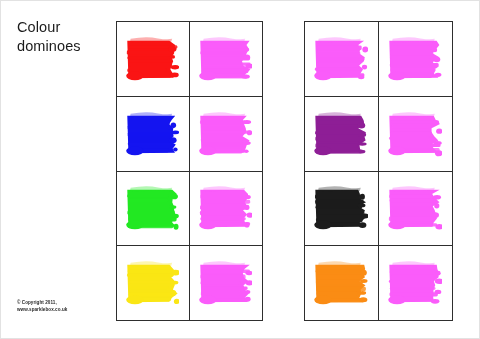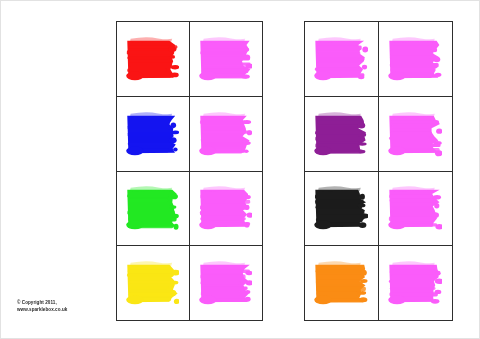--- a/index.html
+++ b/index.html
@@ -89,20 +89,21 @@
     width: 76%;
     height: 66%;
   }
   .swatch svg { display: block; width: 100%; height: 100%; }
 </style>
 </head>
 <body>
 
 <div id="page">
 
+  <div id="title">Colour dominoes</div>
 
   <div id="group-left" class="group">
       <div class="domino">
         <div class="half">
           <div class="swatch">
             <svg viewBox="0 0 100 100" preserveAspectRatio="none">
               <g>
                 <path d="M 6,14 L 82.8,14.0 L 93.7,22.4 L 91.6,30.9 L 91.7,39.3 L 87.1,47.8 L 89.9,56.2 L 86.7,64.7 L 84.9,73.1 L 89.4,81.6 L 90.5,90.0 L 8,91.0 Z" fill="#fa1414"></path>
                 <rect x="8.7" y="22.9" width="88.8" height="7.6" rx="3" fill="#fa1414" opacity="0.85"></rect>
                 <rect x="5.2" y="33.4" width="82.6" height="9.0" rx="3" fill="#fa1414" opacity="0.94"></rect>

